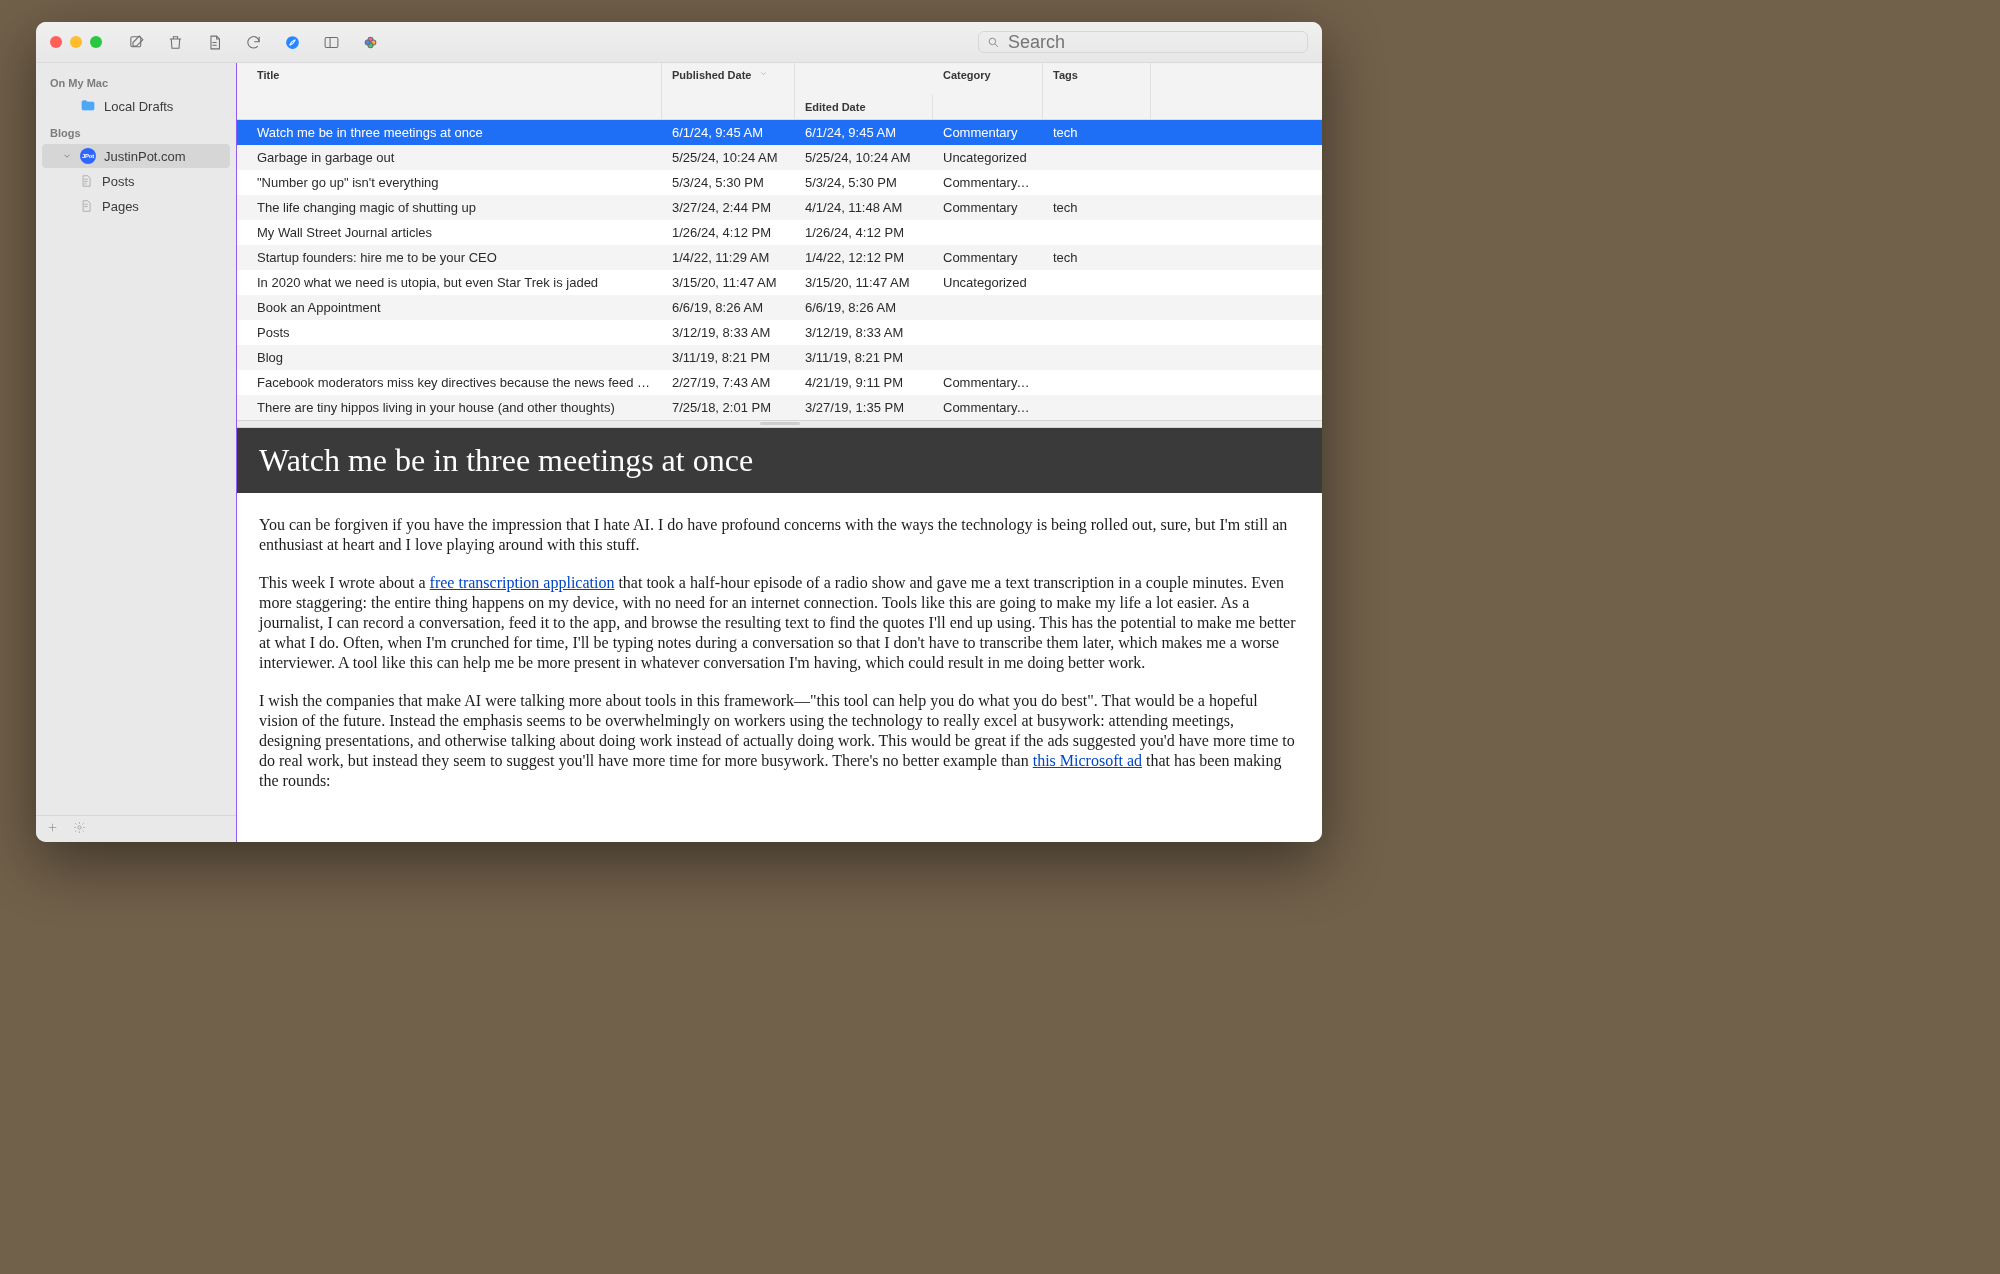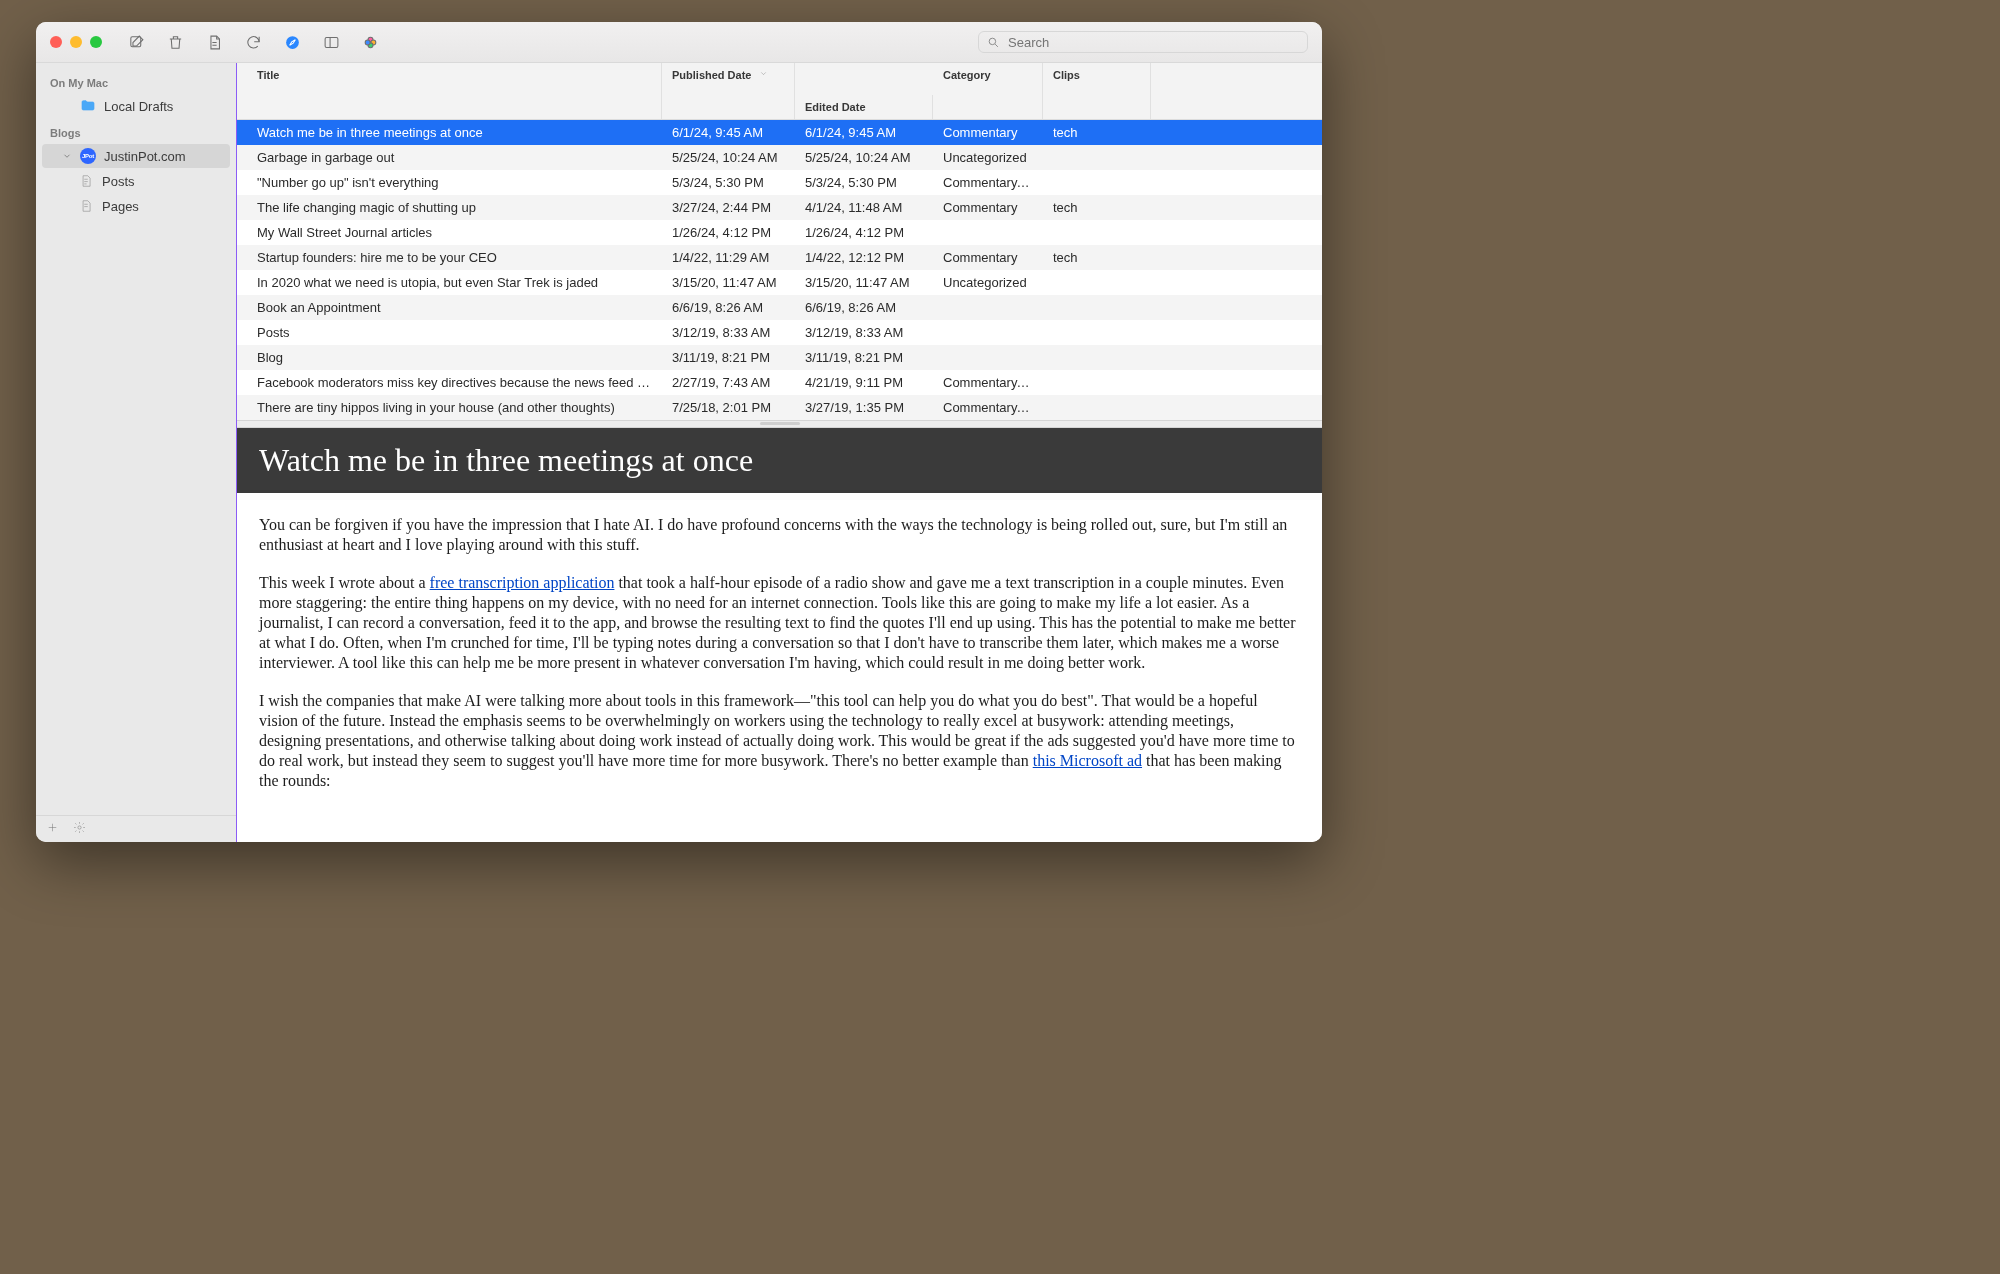--- a/index.html
+++ b/index.html
@@ -6,21 +6,21 @@
   .desktop{height:862px;width:1456px;padding:22px 36px;box-sizing:border-box;position:relative;}
   .window{width:1286px;height:820px;background:#ececec;border-radius:10px;box-shadow:0 20px 60px rgba(0,0,0,0.45);overflow:hidden;display:flex;flex-direction:column;}
   .titlebar{height:40px;display:flex;align-items:center;padding:0 14px;border-bottom:1px solid #d9d9d9;background:linear-gradient(to bottom,#f1f0f0,#e8e7e7);}
   .traffic{display:flex;gap:8px;margin-right:24px;}
   .traffic .dot{width:12px;height:12px;border-radius:50%;}
   .tb-icon{width:21px;height:21px;display:flex;align-items:center;justify-content:center;color:#6f6f6f;margin-right:18px;}
   .tb-icon svg{width:17px;height:17px;stroke:currentColor;fill:none;stroke-width:1.5;}
   .spacer{flex:1;}
   .search{display:flex;align-items:center;background:rgba(0,0,0,0);border-radius:6px;padding:3px 8px;width:330px;color:#8a8a8a;border:1px solid #d7d7d7;height:22px;box-sizing:border-box;}
   .search svg{width:13px;height:13px;stroke:#8a8a8a;fill:none;margin-right:6px;stroke-width:1.8;}
-  .search input{border:none;outline:none;background:transparent;flex:1;font-size:13px;color:#444;}
+  .search input{border:none;outline:none;background:transparent;flex:1;font-size:18px;color:#444;}
   .body{flex:1;display:flex;overflow:hidden;}
   .sidebar{width:200px;background:#e9e9e9;border-right:1px solid #8b5cf6;display:flex;flex-direction:column;font-size:13px;}
   .sb-scroll{flex:1;overflow:auto;padding-top:6px;}
   .sb-section{padding:8px 14px 4px;color:#7c7c7c;font-size:11px;font-weight:600;}
   .sb-item{display:flex;align-items:center;gap:8px;padding:4px 14px 4px 20px;color:#3b3b3b;border-radius:4px;margin:1px 6px;}
   .sb-item.l2{padding-left:36px;}
   .sb-item.sel{background:#d6d6d6;}
   .sb-item .chev{width:10px;color:#7a7a7a;}
   .sb-item .folder-icon,.sb-item .page-icon,.sb-item .blog-icon{width:16px;height:16px;display:flex;align-items:center;justify-content:center;}
   .folder-icon svg{fill:#4aa8f7;stroke:#4aa8f7;}
@@ -186,21 +186,21 @@
                 <path d="M6 9l6 6 6-6"></path>
               </svg>
             </div>
           <div class="th col-edit">
               <span>Edited Date</span>
             </div>
           <div class="th col-cat">
               <span>Category</span>
             </div>
           <div class="th col-tags">
-              <span>Clips</span>
+              <span>Tags</span>
             </div>
           <div class="th" style="flex:1;border-right:none"></div>
         </div>
         <div class="table-body" id="table-body">
             <div class="row selected">
               <div class="cell c-title">Watch me be in three meetings at once</div>
               <div class="cell c-pub">6/1/24, 9:45 AM</div>
               <div class="cell c-edit">6/1/24, 9:45 AM</div>
               <div class="cell c-cat">Commentary</div>
               <div class="cell c-tags">tech</div>

